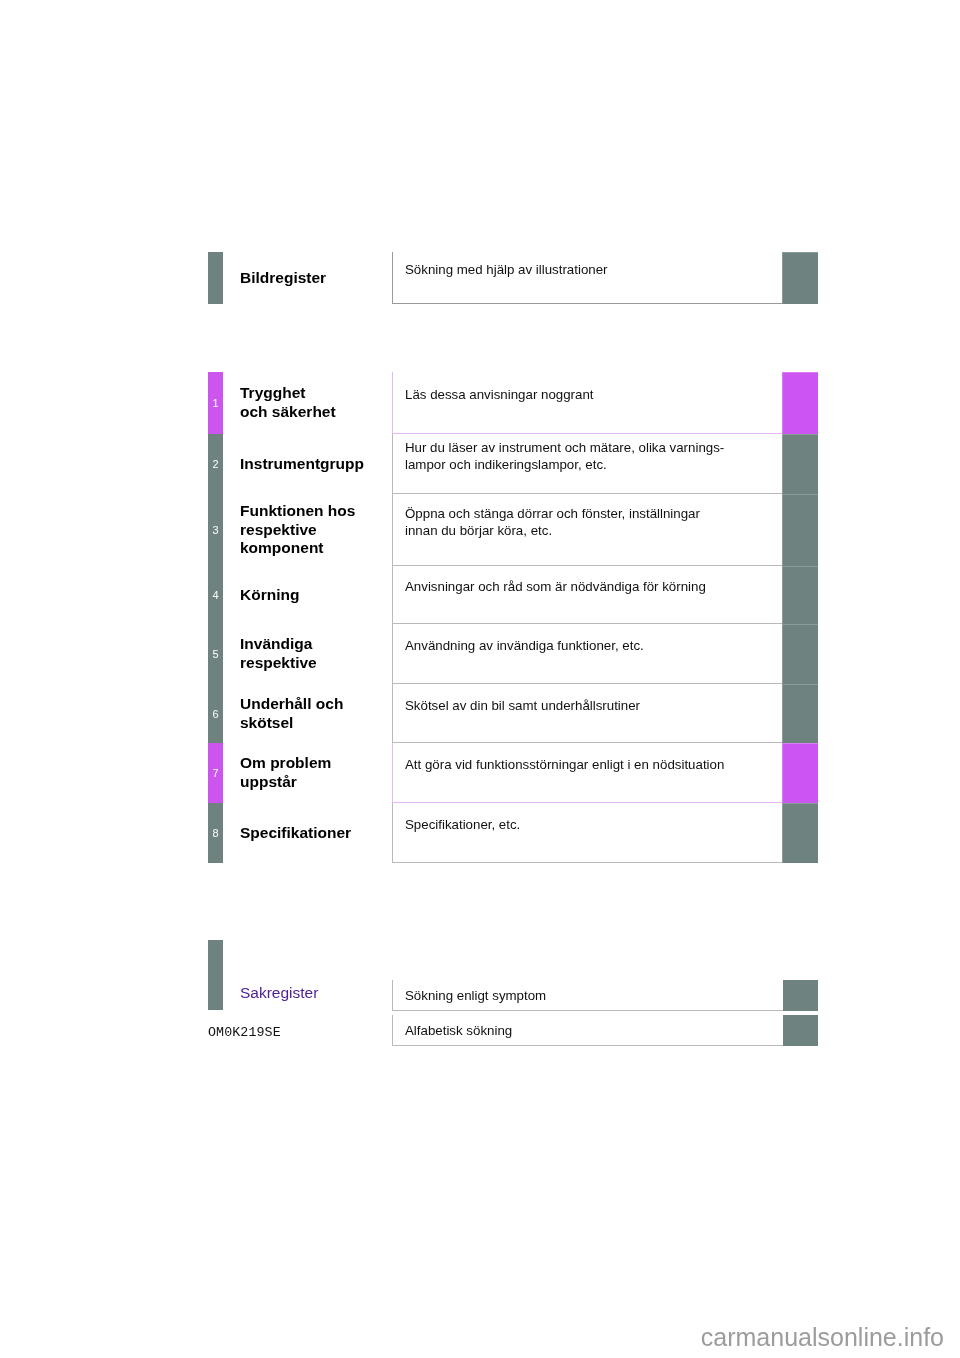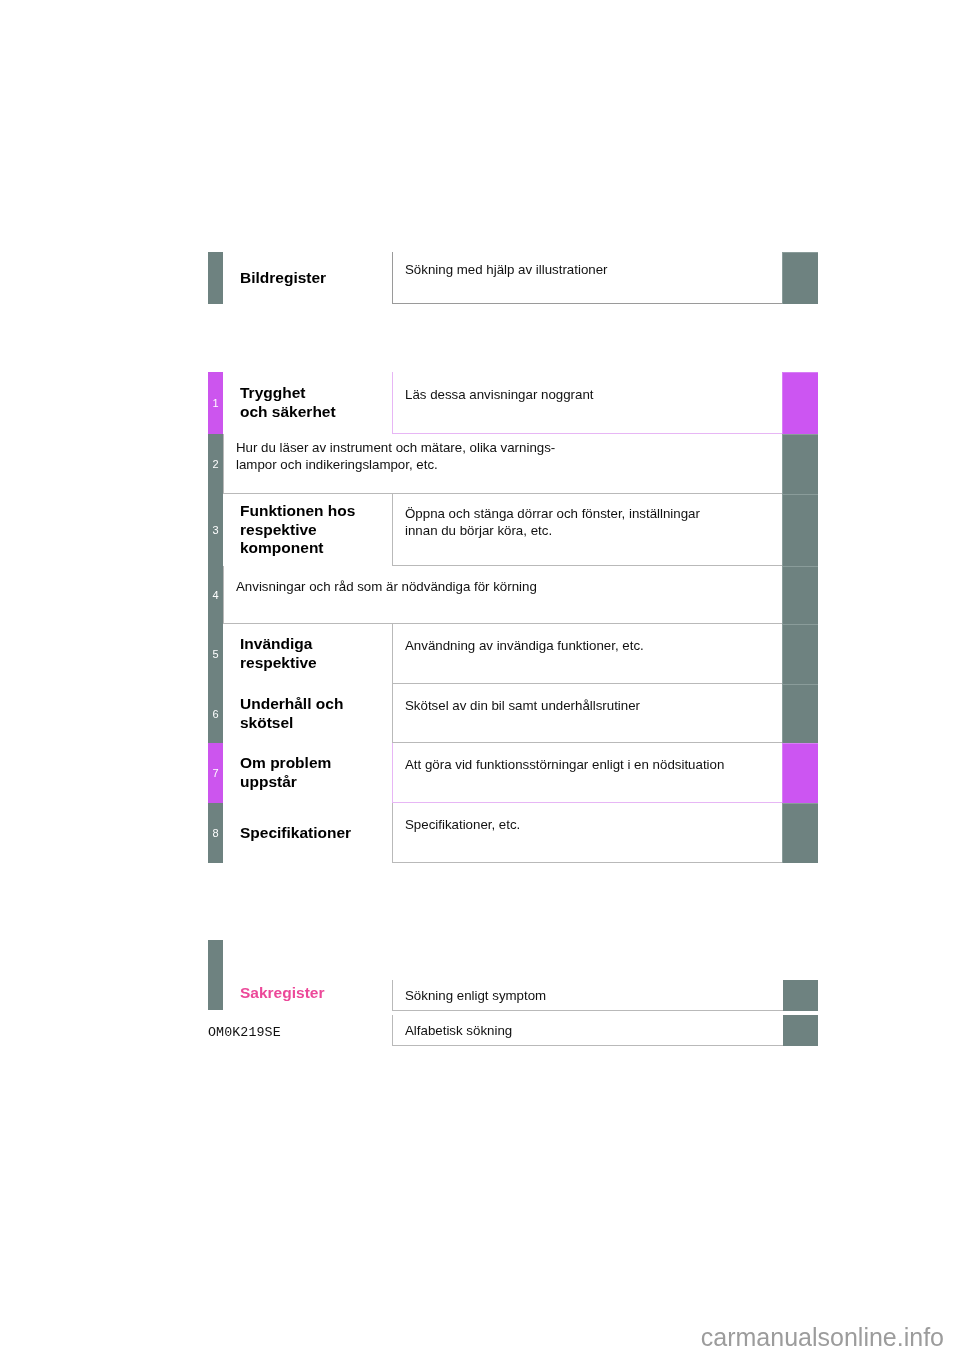--- a/index.html
+++ b/index.html
@@ -141,22 +141,22 @@
   }
   #sakregister-block .strip { height: 70px; }
   #sakregister-block .sak-title {
     flex: 0 0 169px;
     width: 169px;
     box-sizing: border-box;
     padding-left: 17px;
     display: flex;
     align-items: center;
     font-size: 15.5px;
-    font-weight: bold;
-    color: #ec4899;
+    font-weight: normal;
+    color: #4c1d95;
   }
   #sakregister-block .sak-rows {
     flex: 1 1 auto;
     display: flex;
     flex-direction: column;
     margin-top: 40px;
   }
   #sakregister-block .sak-row {
     display: flex;
     height: 31px;
@@ -229,20 +229,23 @@
       <div class="desc accent">
         <span class="ln">Läs dessa anvisningar noggrant</span>
       </div>
       <div class="tab accent"></div>
     </div>
 
     <div class="row r2">
       <div class="strip">
         <span class="strip-num">2</span>
       </div>
+      <div class="title">
+        <span class="ln">Instrumentgrupp</span>
+      </div>
       <div class="desc">
         <span class="ln">Hur du läser av instrument och mätare, olika varnings-</span>
         <span class="ln">lampor och indikeringslampor, etc.</span>
       </div>
       <div class="tab"></div>
     </div>
 
     <div class="row r3">
       <div class="strip">
         <span class="strip-num">3</span>
@@ -255,20 +258,23 @@
       <div class="desc">
         <span class="ln">Öppna och stänga dörrar och fönster, inställningar</span>
         <span class="ln">innan du börjar köra, etc.</span>
       </div>
       <div class="tab"></div>
     </div>
 
     <div class="row r4">
       <div class="strip">
         <span class="strip-num">4</span>
+      </div>
+      <div class="title">
+        <span class="ln">Körning</span>
       </div>
       <div class="desc">
         <span class="ln">Anvisningar och råd som är nödvändiga för körning</span>
       </div>
       <div class="tab"></div>
     </div>
 
     <div class="row r5">
       <div class="strip">
         <span class="strip-num">5</span>

